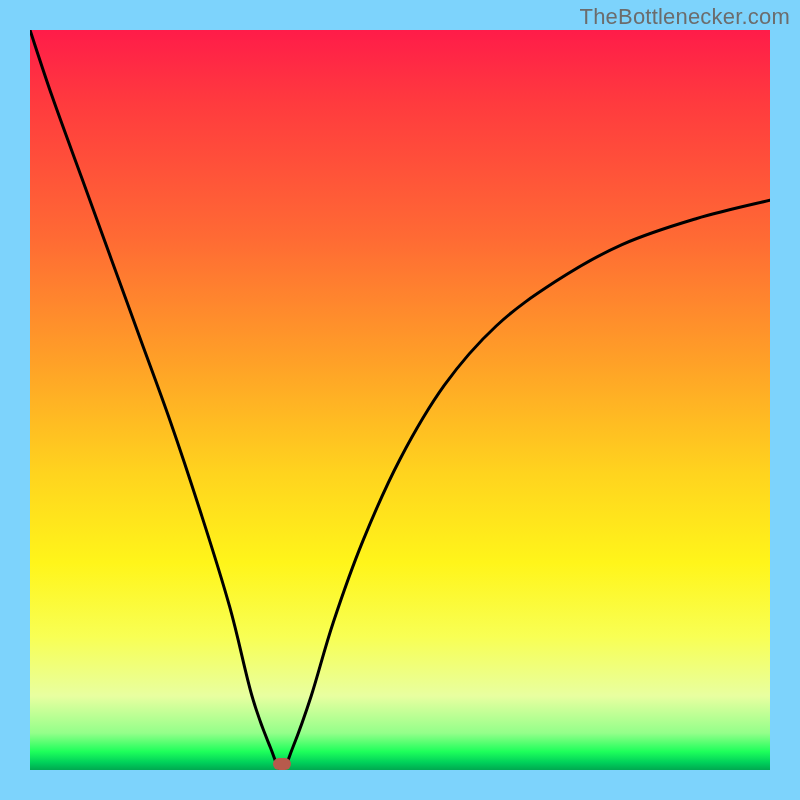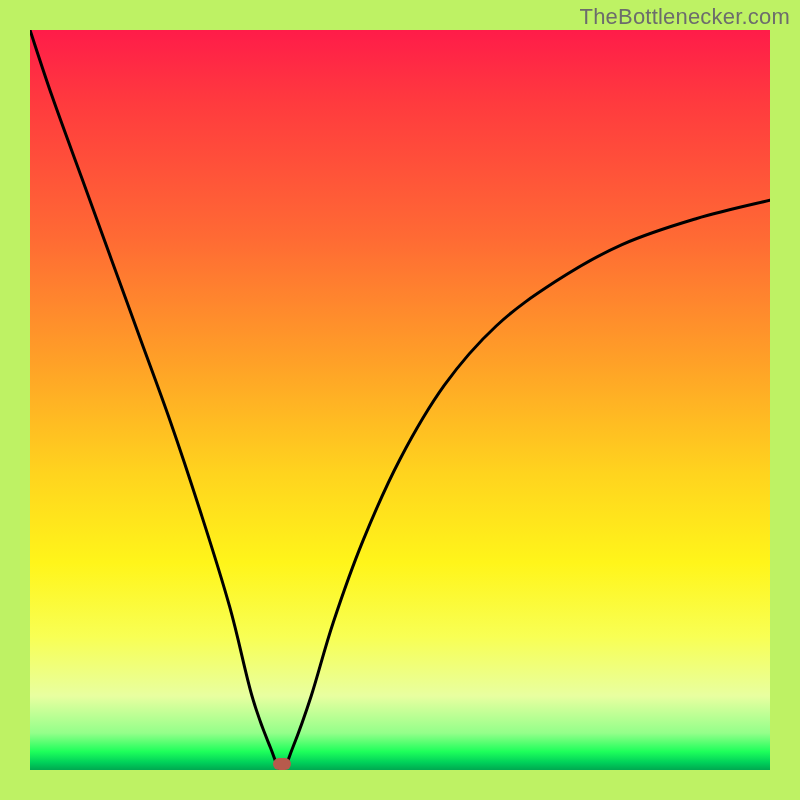--- a/index.html
+++ b/index.html
@@ -8,21 +8,21 @@
     width: 800px;
     height: 800px;
     background: #000;
     font-family: Arial, Helvetica, sans-serif;
     overflow: hidden;
   }
   .frame {
     position: relative;
     width: 800px;
     height: 800px;
-    background: #bef264;
+    background: #7dd3fc;
   }
   .watermark {
     position: absolute;
     top: 4px;
     right: 10px;
     color: #6c6c6c;
     font-size: 22px;
     font-weight: 500;
     letter-spacing: 0.2px;
     z-index: 40;

